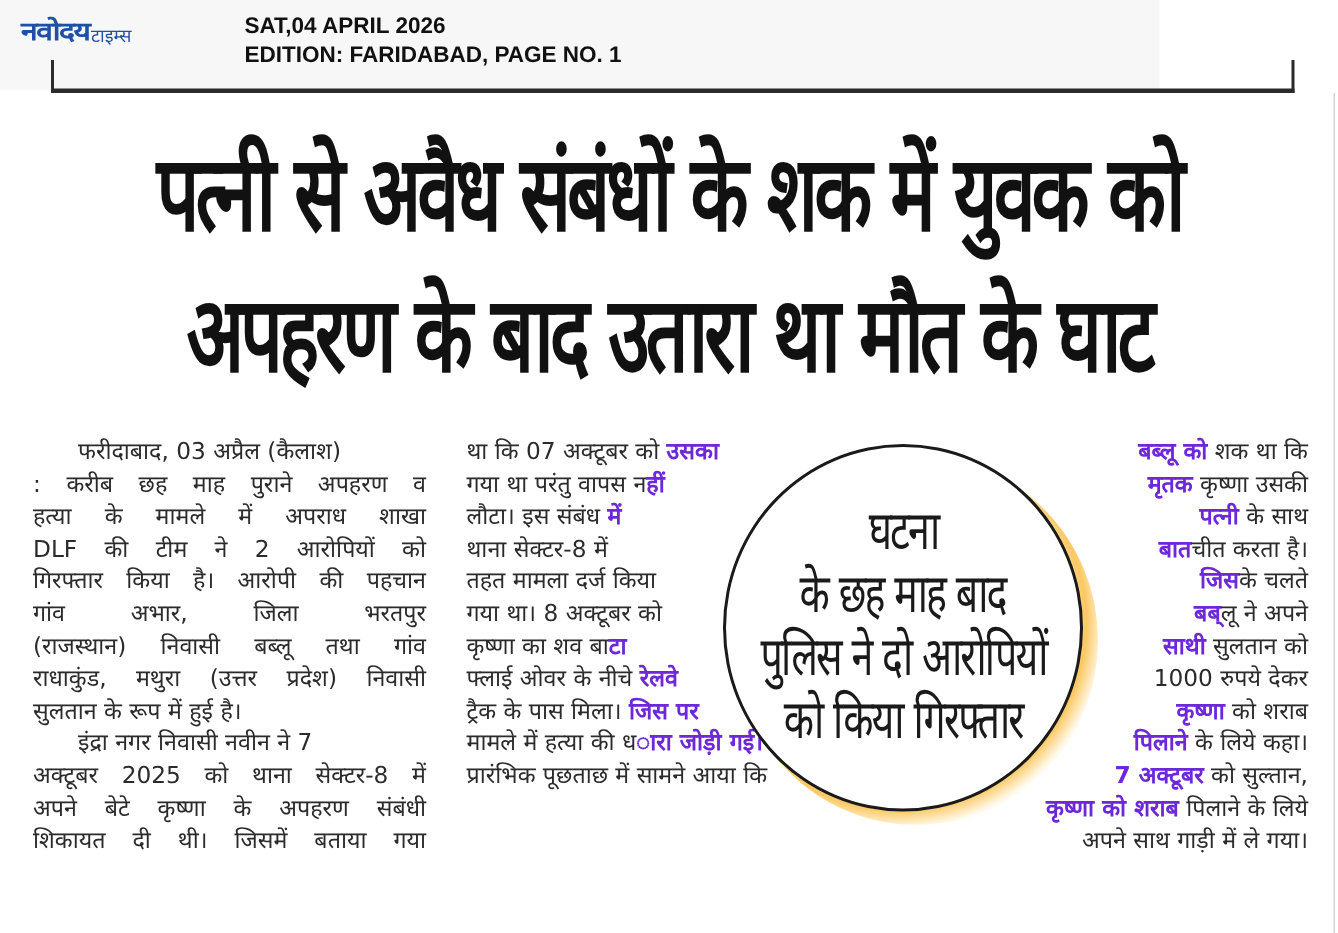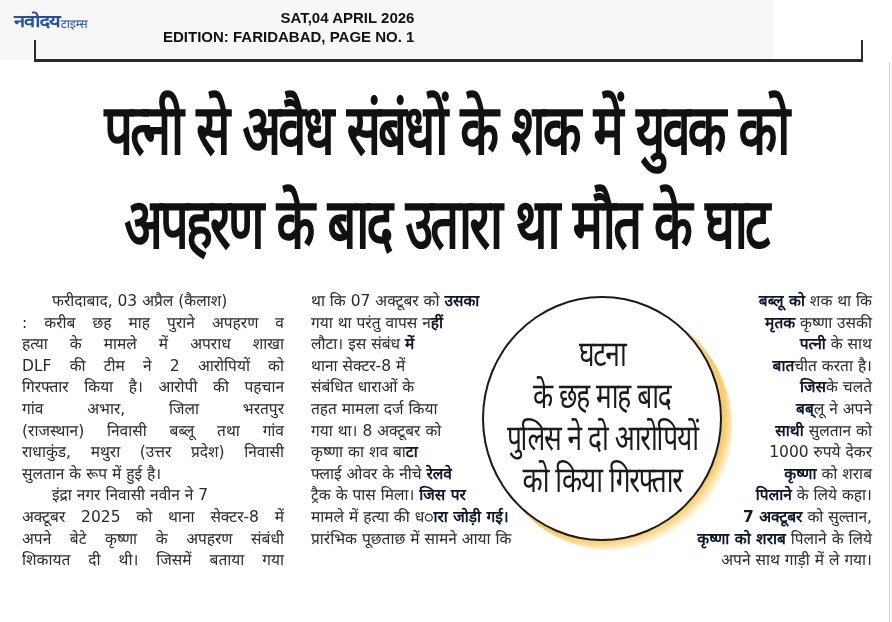--- a/index.html
+++ b/index.html
@@ -50,21 +50,20 @@
     }
     .edition {
       position: absolute;
       left: 163px;
       top: 8px;
       font-family: "Liberation Sans", sans-serif;
       font-size: 15px;
       line-height: 19px;
       color: #111;
       font-weight: 600;
-      text-align: right;
     }
     .frame {
       position: absolute;
       left: 34px;
       top: 40px;
       width: 829px;
       height: 22px;
       border-left: 2px solid #2b2b2b;
       border-right: 2px solid #2b2b2b;
       border-bottom: 3px solid #2b2b2b;
@@ -105,21 +104,21 @@
     .col .line {
       display: block;
       white-space: nowrap;
       height: 21.6px;
     }
     .col .line.j { text-align: justify; text-align-last: justify; }
     .col1 { left: 22px; width: 262px; }
     .col2 { left: 311px; width: 228px; }
     .col3 { left: 600px; width: 272px; text-align: right; }
     .col3 .line { text-align: right; }
-    .b { font-weight: bold; color: #0f172a; }
+    .b { font-weight: bold; color: #6d28d9; }
     .indent { padding-left: 30px; }
 
     .circle-glow {
       position: absolute;
       left: 490px;
       top: 304px;
       width: 242px;
       height: 246px;
       border-radius: 50%;
       background: radial-gradient(circle at 45% 45%, rgba(255,200,90,0) 55%, rgba(250,190,70,0.85) 66%, rgba(255,225,150,0.25) 72%, rgba(255,255,255,0) 74%);
@@ -188,21 +187,20 @@
     <span class="line j">अक्टूबर 2025 को थाना सेक्टर-8 में</span>
     <span class="line j">अपने बेटे कृष्णा के अपहरण संबंधी</span>
     <span class="line j">शिकायत दी थी। जिसमें बताया गया</span>
   </div>
 
   <div class="col col2">
     <span class="line"><span>था कि 07 अक्टूबर को </span><span class="b">उसका</span></span>
     <span class="line"><span>गया था परंतु वापस न</span><span class="b">हीं</span></span>
     <span class="line"><span>लौटा। इस संबंध </span><span class="b">में</span></span>
     <span class="line"><span>थाना सेक्टर-8 में</span><span class="b"></span></span>
-    <span class="line"><span>संबंधित धाराओं के</span><span class="b"></span></span>
     <span class="line"><span>तहत मामला दर्ज किया</span><span class="b"></span></span>
     <span class="line"><span>गया था। 8 अक्टूबर को</span><span class="b"></span></span>
     <span class="line"><span>कृष्णा का शव बा</span><span class="b">टा</span></span>
     <span class="line"><span>फ्लाई ओवर के नीचे </span><span class="b">रेलवे</span></span>
     <span class="line"><span>ट्रैक के पास मिला। </span><span class="b">जिस पर</span></span>
     <span class="line"><span>मामले में हत्या की ध</span><span class="b">ारा जोड़ी गई।</span></span>
     <span class="line"><span>प्रारंभिक पूछताछ में सामने आया कि</span><span class="b"></span></span>
   </div>
 
   <div class="col col3">

